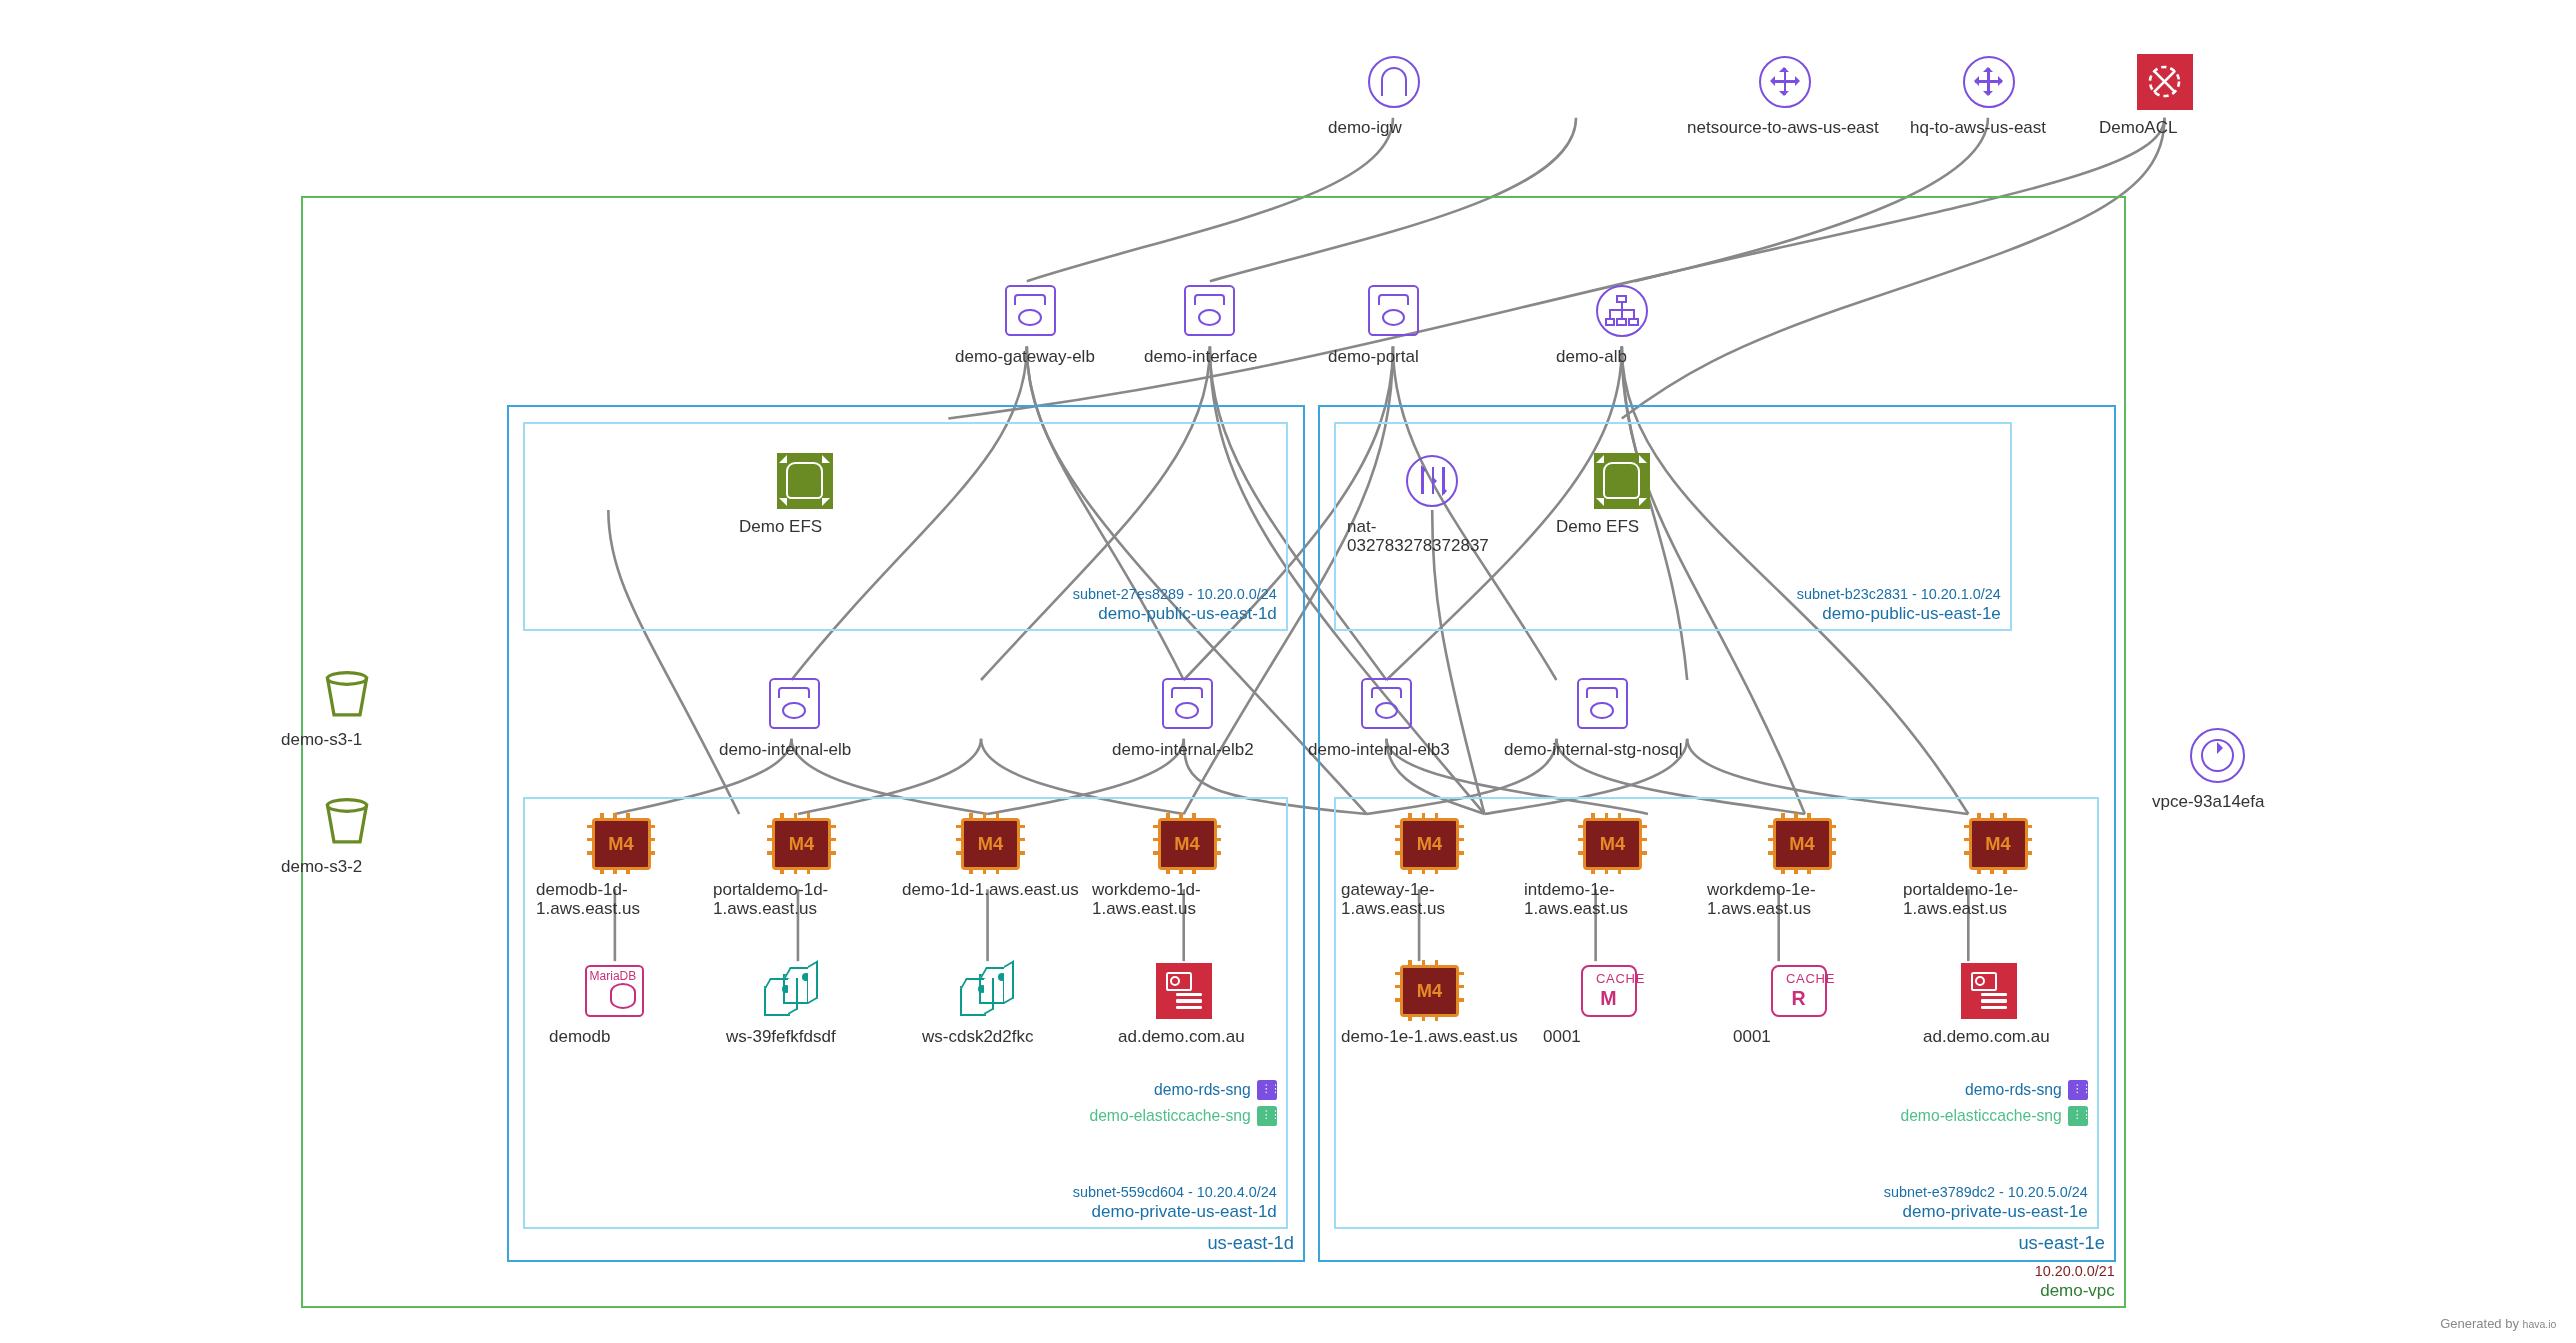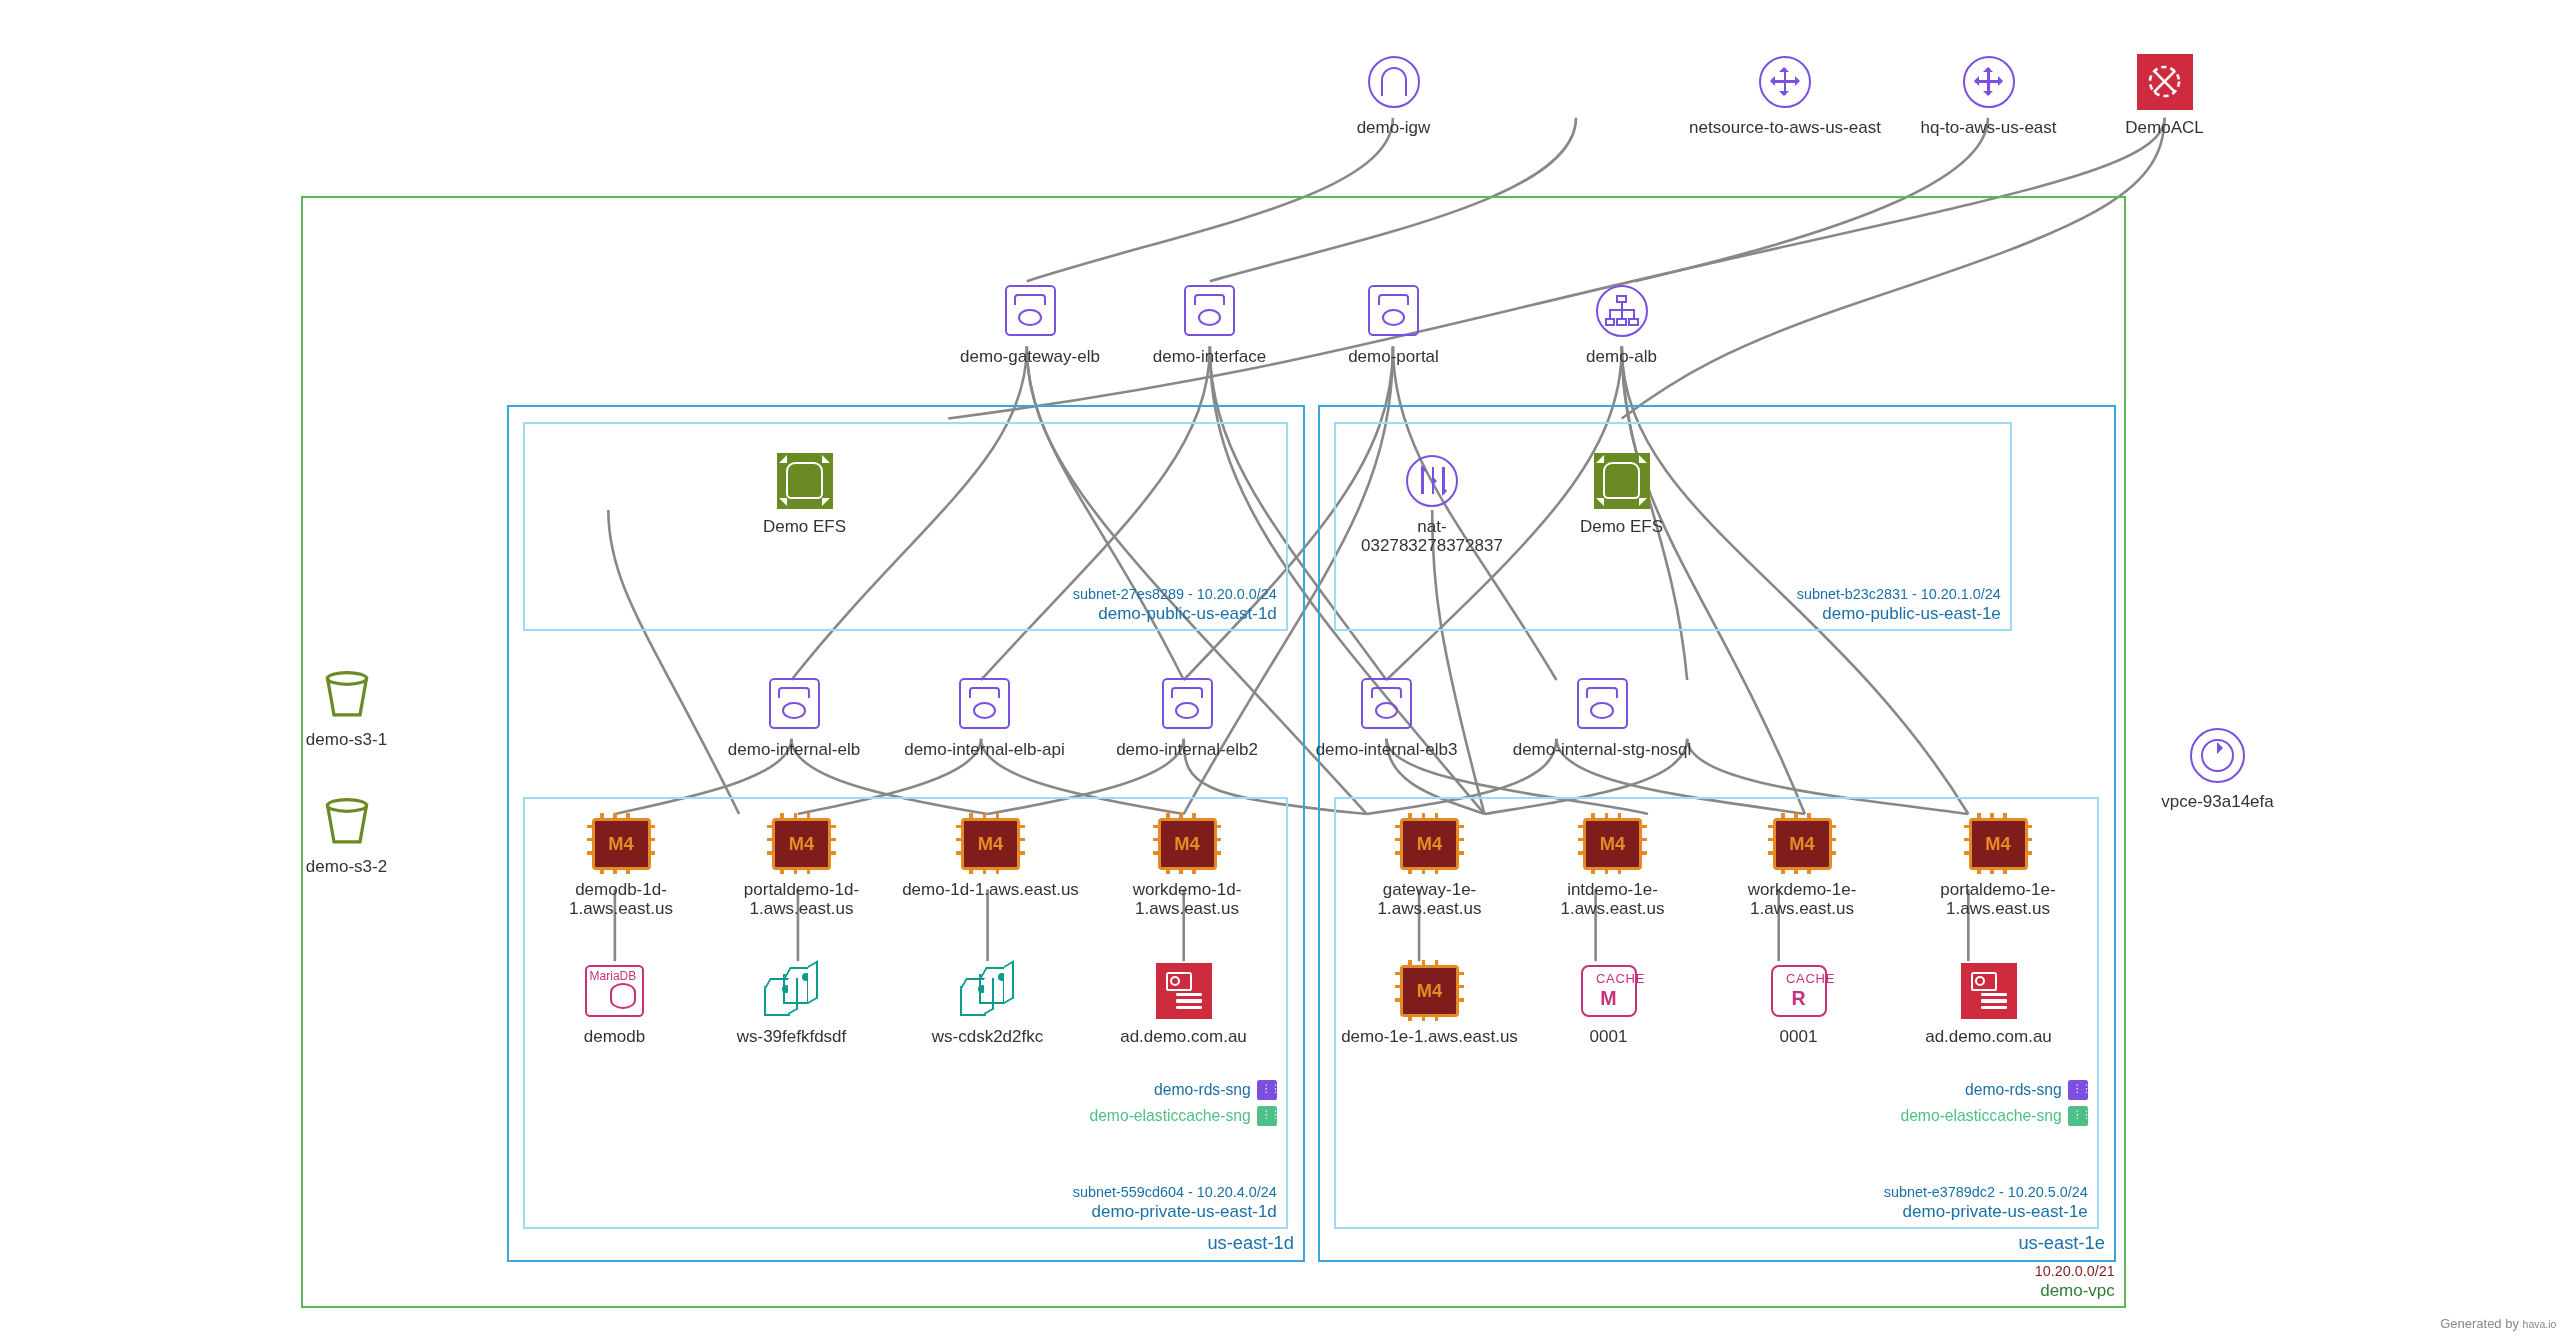--- a/index.html
+++ b/index.html
@@ -17,21 +17,21 @@
   .vpc .minor { color:#7f1d1d; } .vpc .major { color:#2e7d32; }
   .az  .major { color:#1a70a8; font-size:18.3px; }
   .sub .minor { color:#1a70a8; } .sub .major { color:#1a70a8; }
   .sng { position:absolute; right:9.2px; font-size:15.7px; line-height:1.3; text-align:right; display:flex; align-items:center; gap:6.5px; justify-content:flex-end;}
   .sng.rds { color:#1a70a8; }
   .sng.elc { color:#4fbf88; }
   .sng-badge { width:19.6px; height:19.6px; border-radius:2.6px; position:relative; }
   .sng-badge.rds { background:#7b4fe0; }
   .sng-badge.elc { background:#4fbf88; }
   .sng-badge::before { content:'⋮⋮'; color:#fff; font-size:10.5px; position:absolute; left:3.9px; top:2px; letter-spacing:-1.3px;}
-  .node { position:absolute; width:131px; text-align:center; }
+  .node { position:absolute; width:131px; text-align:left; }
   .node .lbl { margin-top:6.5px; font-size:17px; color:#333; line-height:1.15; }
   .icn { width:59px; height:59px; margin:0 auto; display:flex; align-items:center; justify-content:center; position:relative; }
   .icon-circle { width:52px; height:52px; border:2.6px solid #7b4fe0; border-radius:50%; display:flex; align-items:center; justify-content:center; color:#7b4fe0; font-size:22px; font-weight:bold; position:relative;}
   .icon-square-lb { width:51px; height:51px; border:2.6px solid #7b4fe0; border-radius:5.2px; color:#7b4fe0; position:relative; }
   .icon-square-lb::before { content:''; position:absolute; left:7.8px; top:6.5px; right:7.8px; height:9.2px; border:2px solid #7b4fe0; border-bottom:none; border-radius:3.9px 3.9px 0 0;}
   .icon-square-lb::after { content:''; position:absolute; left:11.8px; right:11.8px; bottom:7.8px; top:22px; border:2px solid #7b4fe0; border-radius:50%;}
   .icon-ec2 { width:60px; height:52px; background:#7f1d1d; border:3.3px solid #e58a25; border-radius:3.9px; display:flex; align-items:center;justify-content:center; color:#e58a25; font-weight:700; font-size:18.3px; position:relative;}
   .icon-ec2::before, .icon-ec2::after { content:''; position:absolute; background:#e58a25;}
   .icon-ec2 .pins { position:absolute; inset:-6.5px; }
   .icon-ec2 .pins span{ position:absolute; width:3.9px; height:7.8px; background:#e58a25;}
@@ -339,26 +339,20 @@
       </div>
     <div class="lbl">Demo EFS</div>
   </div>
 
   <div class="node" style="left:719px;top:674px;width:150px;">
     <div class="icn">
         <div class="icon-square-lb"></div>
       </div>
     <div class="lbl">demo-internal-elb</div>
   </div>
-  <div class="node" style="left:896px;top:674px;width:177px;">
-    <div class="icn">
-        <div class="icon-square-lb"></div>
-      </div>
-    <div class="lbl">demo-internal-elb-api</div>
-  </div>
   <div class="node" style="left:1112px;top:674px;width:150px;">
     <div class="icn">
         <div class="icon-square-lb"></div>
       </div>
     <div class="lbl">demo-internal-elb2</div>
   </div>
   <div class="node" style="left:1308px;top:674px;width:157px;">
     <div class="icn">
         <div class="icon-square-lb"></div>
       </div>

